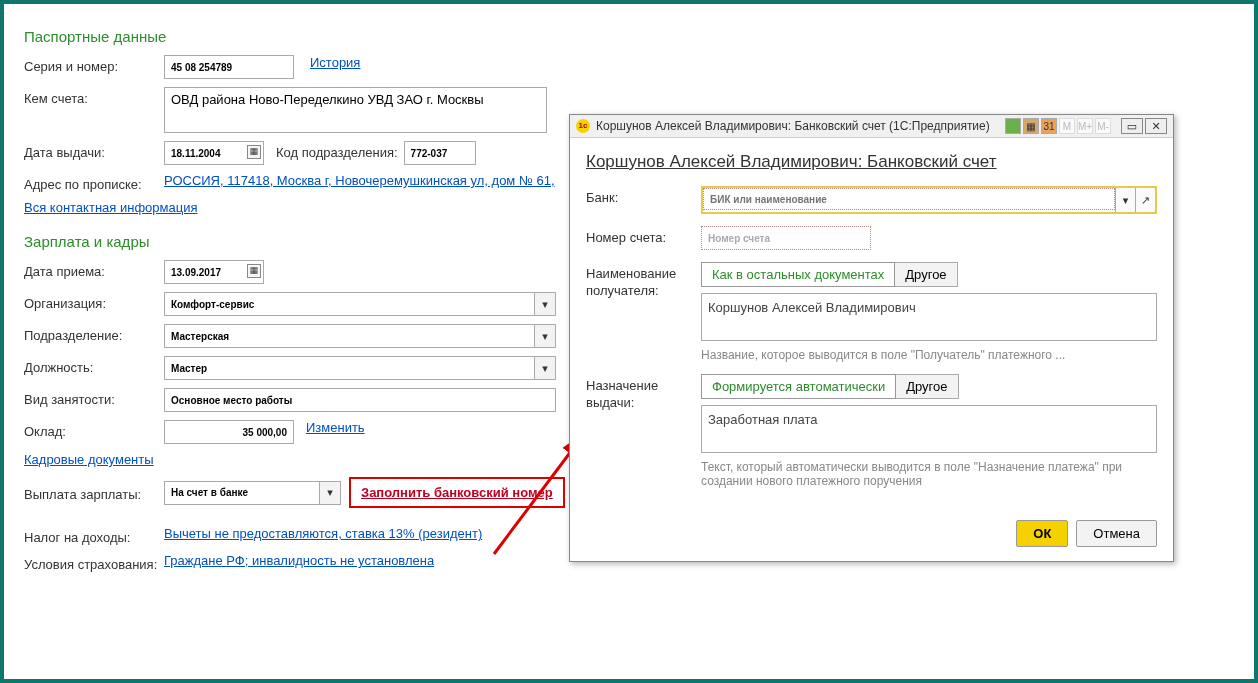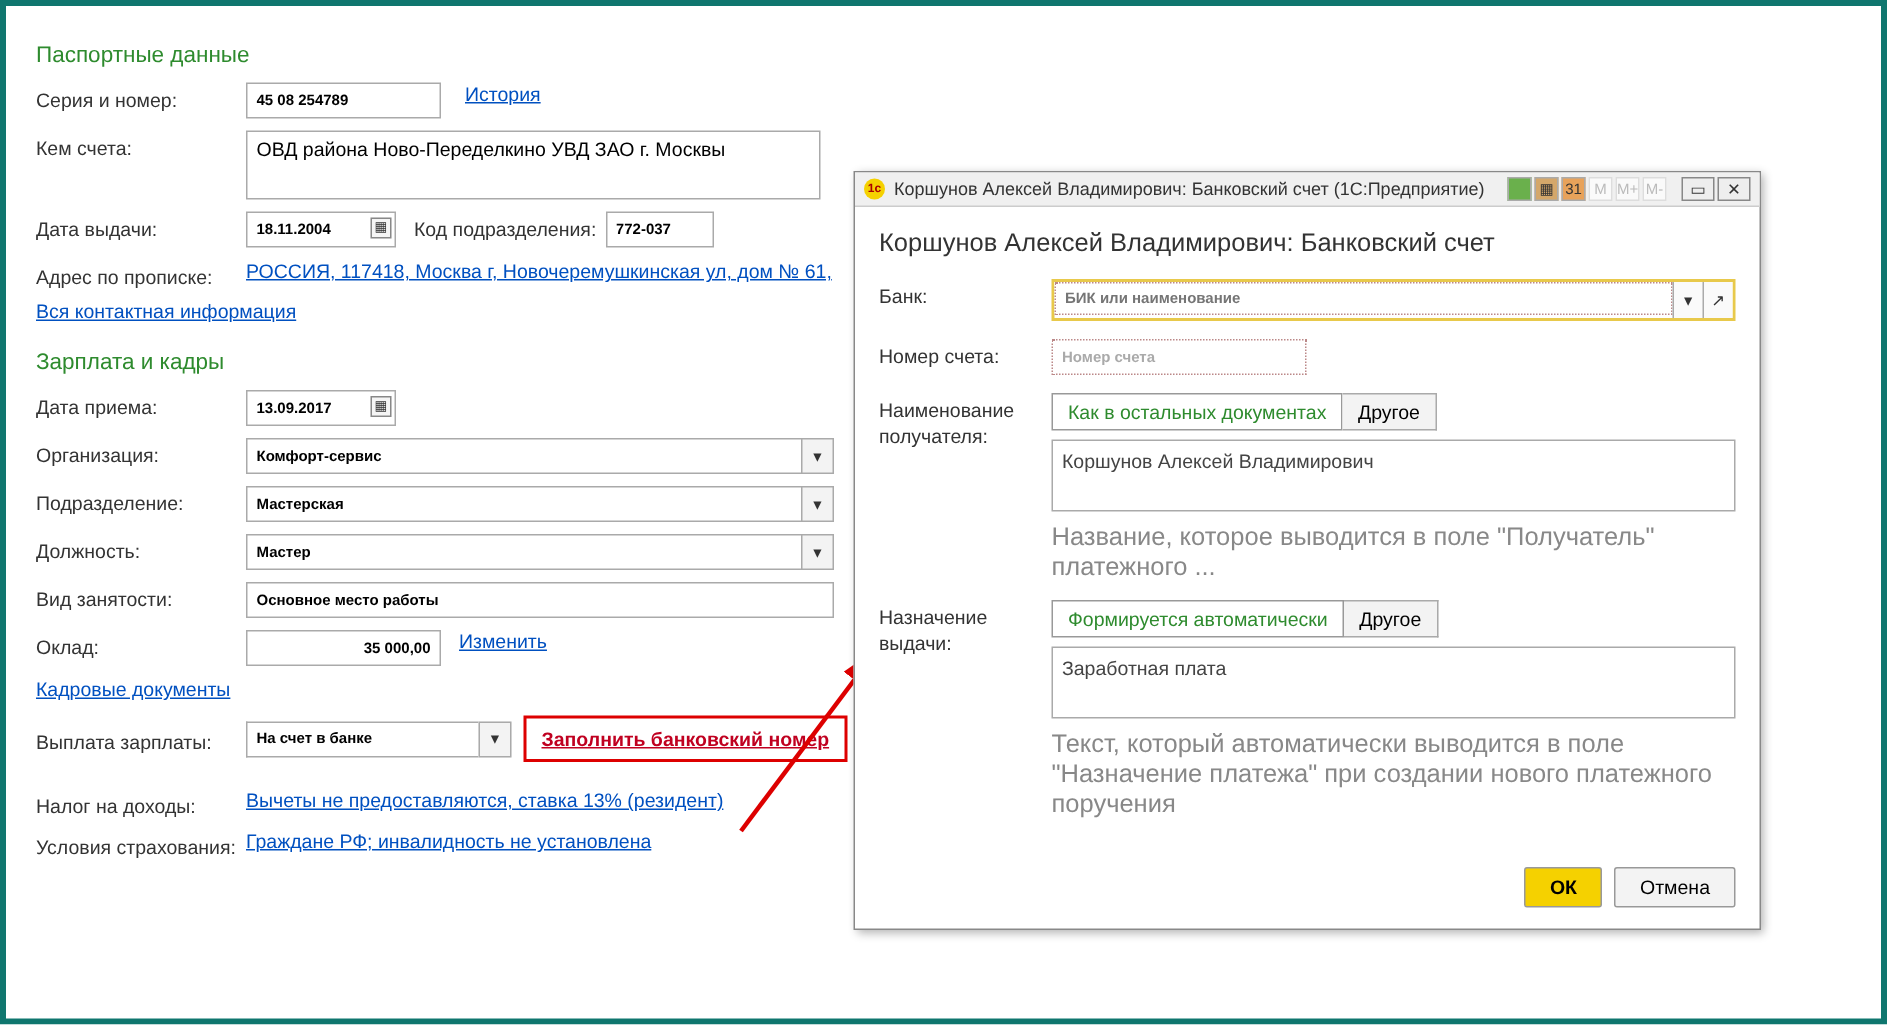--- a/index.html
+++ b/index.html
@@ -27,36 +27,36 @@
 .titlebar .tb-icon { width: 14px; height: 14px; background: #f5d100; border-radius: 50%; margin-right: 6px; font-size: 8px; text-align: center; line-height: 14px; color: #a00; font-weight: bold; }
 .titlebar .tb-text { flex: 1; color: #333; }
 .tb-icons { display: flex; gap: 2px; margin-right: 8px; }
 .tb-btn { width: 16px; height: 16px; border: 1px solid #aaa; background: #fafafa; font-size: 10px; display: flex; align-items: center; justify-content: center; cursor: pointer; }
 .tb-green { background: #6ab04c; }
 .tb-tan { background: #d4a76a; }
 .tb-tan2 { background: #e8a25a; }
 .tb-gray { color: #bbb; border-color: #ddd; }
 .win-btn { width: 22px; height: 16px; border: 1px solid #888; background: #eee; margin-left: 2px; font-size: 11px; display: flex; align-items: center; justify-content: center; cursor: pointer; }
 .dialog-body { padding: 14px 16px 10px; }
-.dlg-title { font-size: 17px; margin-bottom: 14px; }
+.dlg-title { font-size: 17px; margin-bottom: 14px; text-decoration: underline; }
 .drow { display: flex; margin-bottom: 12px; }
 .dlabel { width: 115px; padding-top: 4px; font-size: 13px; }
 .dfield { flex: 1; }
 .bank-input { display: flex; border: 2px solid #e8c94b; }
 .bank-input input { flex: 1; border: 1px dotted #c88; color: #999; height: 22px; }
 .bank-ctl { width: 20px; height: 24px; border-left: 1px solid #aaa; background: #fafafa; font-size: 11px; display: flex; align-items: center; justify-content: center; cursor: pointer; }
 .acct-input { border: 1px solid #aaa; padding: 3px 6px; width: 170px; color: #999; font-style: normal; border-style: solid; }
 .acct-input::placeholder { color: #aaa; }
 .dotted { border: 1px dotted #b88 !important; }
 .toggle { display: flex; }
 .toggle button { padding: 4px 10px; border: 1px solid #aaa; background: #f3f3f3; font-size: 13px; cursor: pointer; }
 .toggle button.active { color: #2e8b2e; background: #fff; border-color: #999; }
 .toggle button + button { border-left: none; }
 .big-area { width: 100%; height: 48px; border: 1px solid #aaa; padding: 6px; margin-top: 6px; color: #444; }
-.hint { color: #888; font-size: 17px; margin-top: 4px; }
+.hint { color: #888; font-size: 12px; margin-top: 4px; }
 .dlg-footer { display: flex; justify-content: flex-end; gap: 8px; padding: 10px 16px 14px; }
 .btn { padding: 5px 16px; border: 1px solid #999; background: #f3f3f3; cursor: pointer; font-size: 13px; border-radius: 2px; }
 .btn-ok { background: #f5d100; font-weight: bold; }
 </style>
 </head>
 <body>
 
 <div class="page">
 
   <div class="section-title">Паспортные данные</div>

